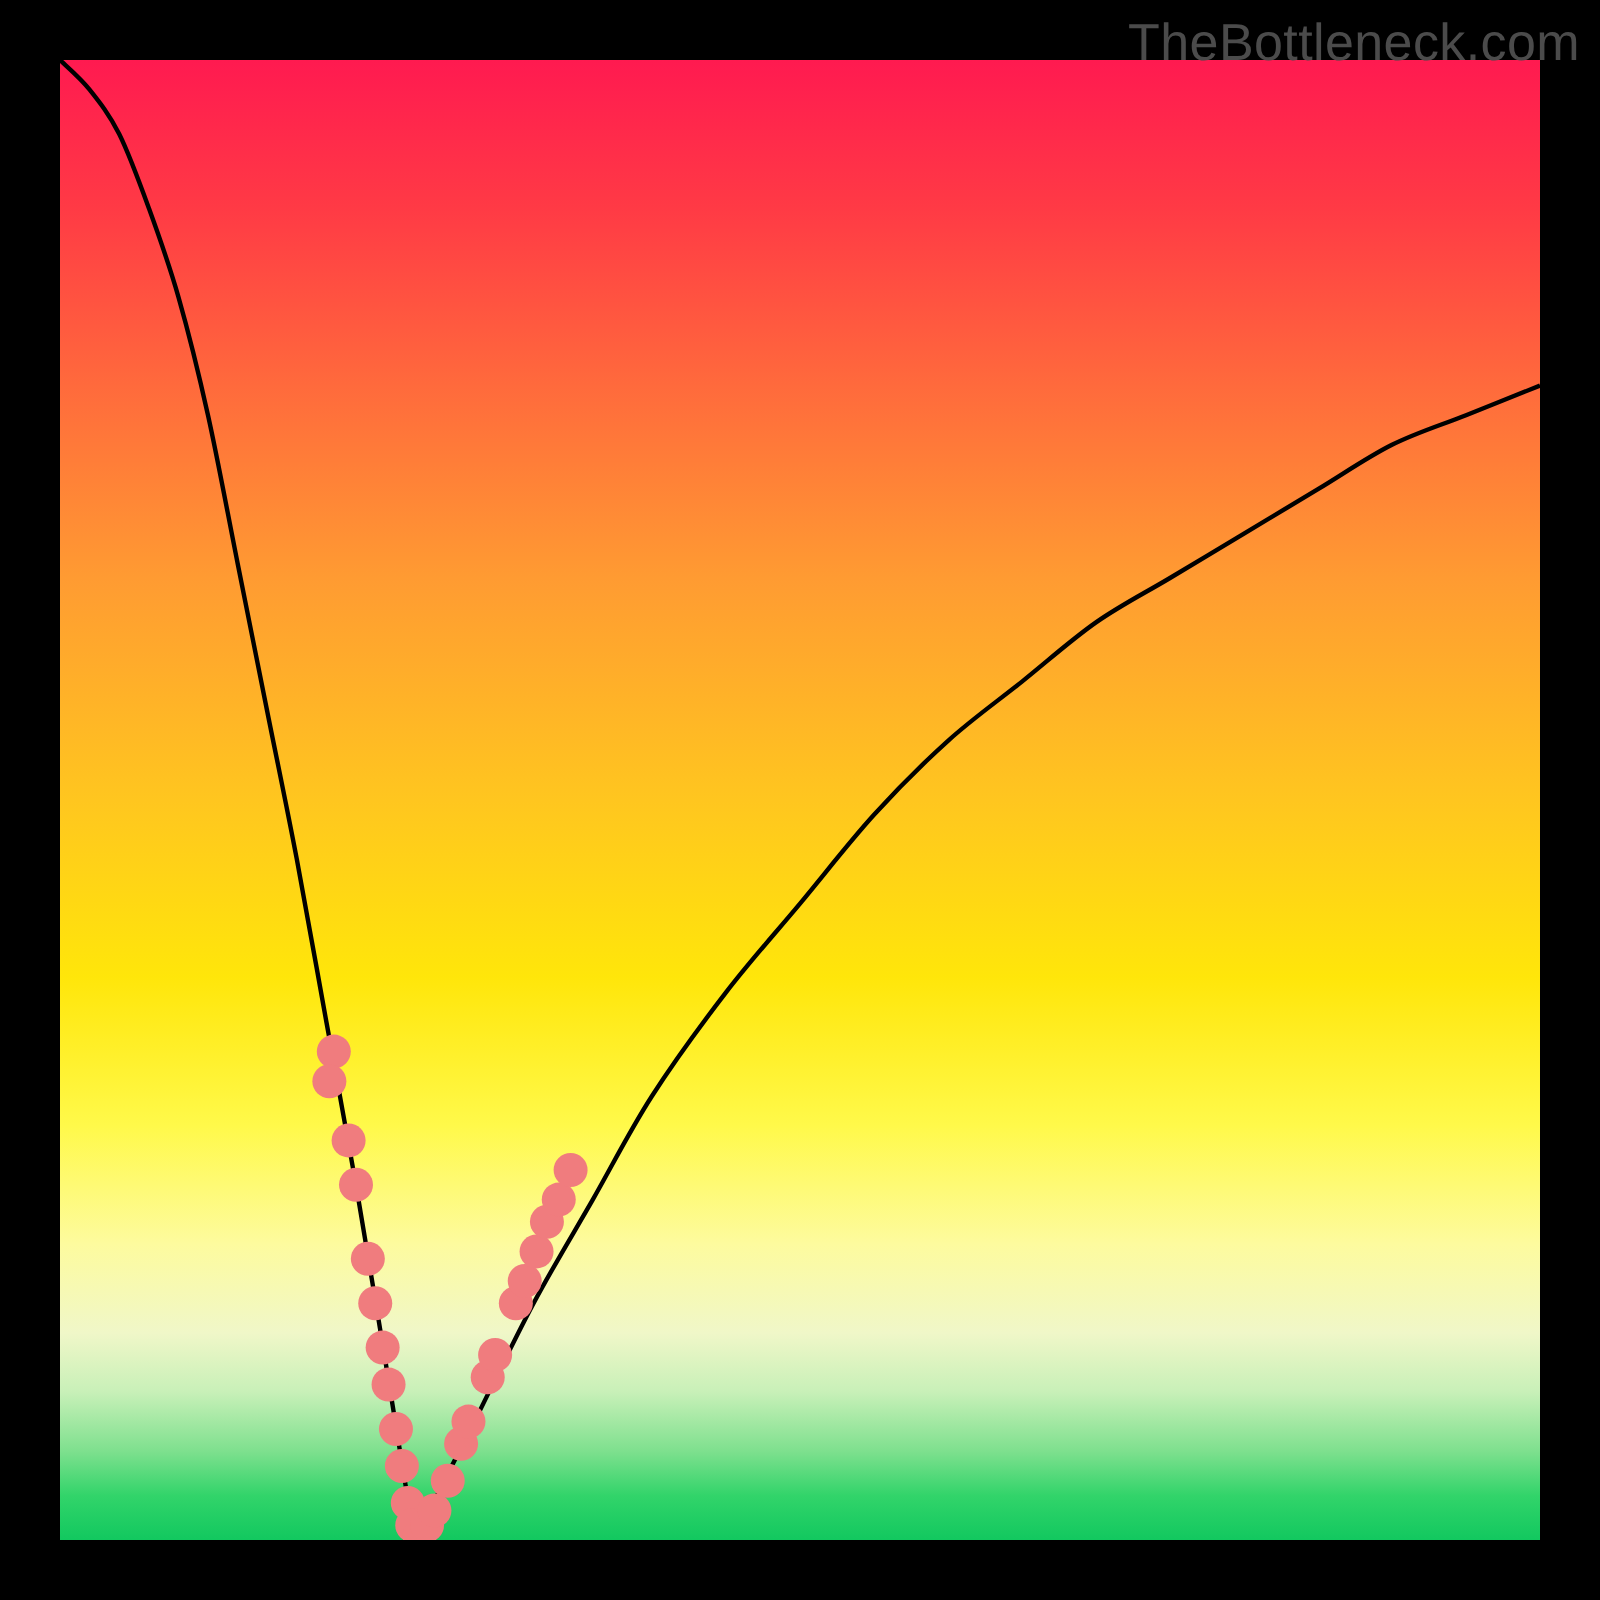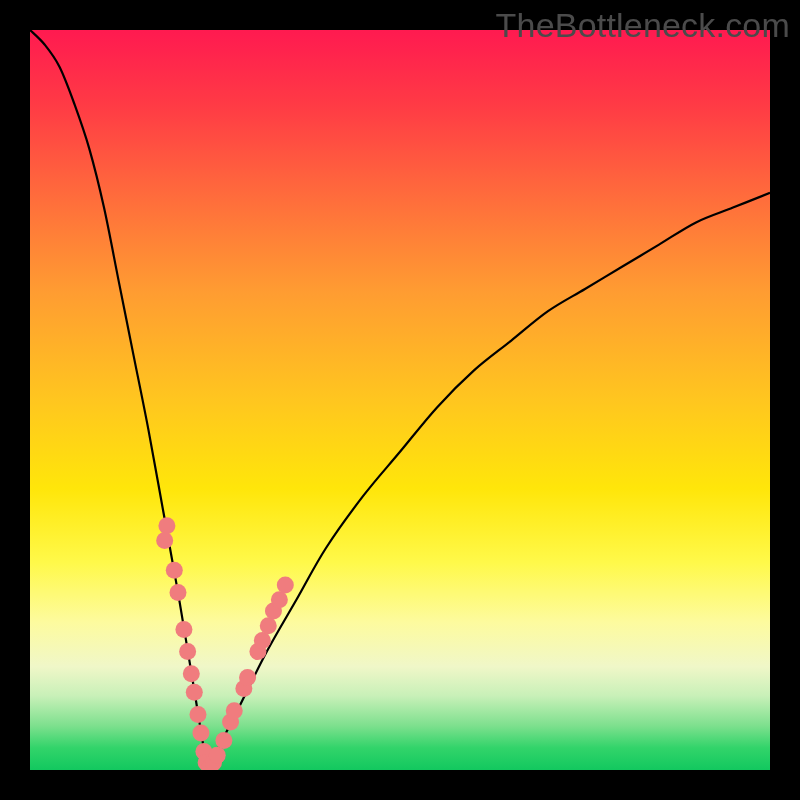--- a/index.html
+++ b/index.html
@@ -44,21 +44,21 @@
       #7ee08e 94%,
       #32d46a 97%,
       #12c85f 100%
     );
   }
   .watermark {
     position: absolute;
     top: 6px;
     right: 10px;
     color: #4b4b4b;
-    font-size: 34px;
+    font-size: 26px;
     letter-spacing: 0.2px;
     font-weight: 500;
     user-select: none;
   }
   .curve-svg {
     position: absolute;
     left: 0; top: 0;
     width: 100%; height: 100%;
   }
   .curve-path {

